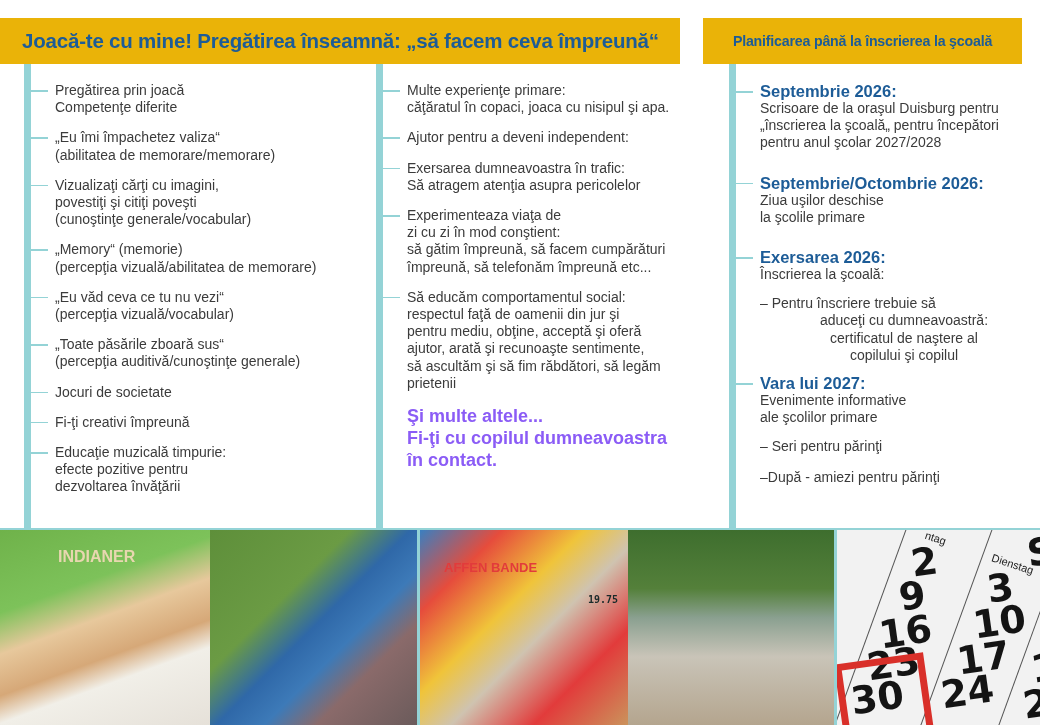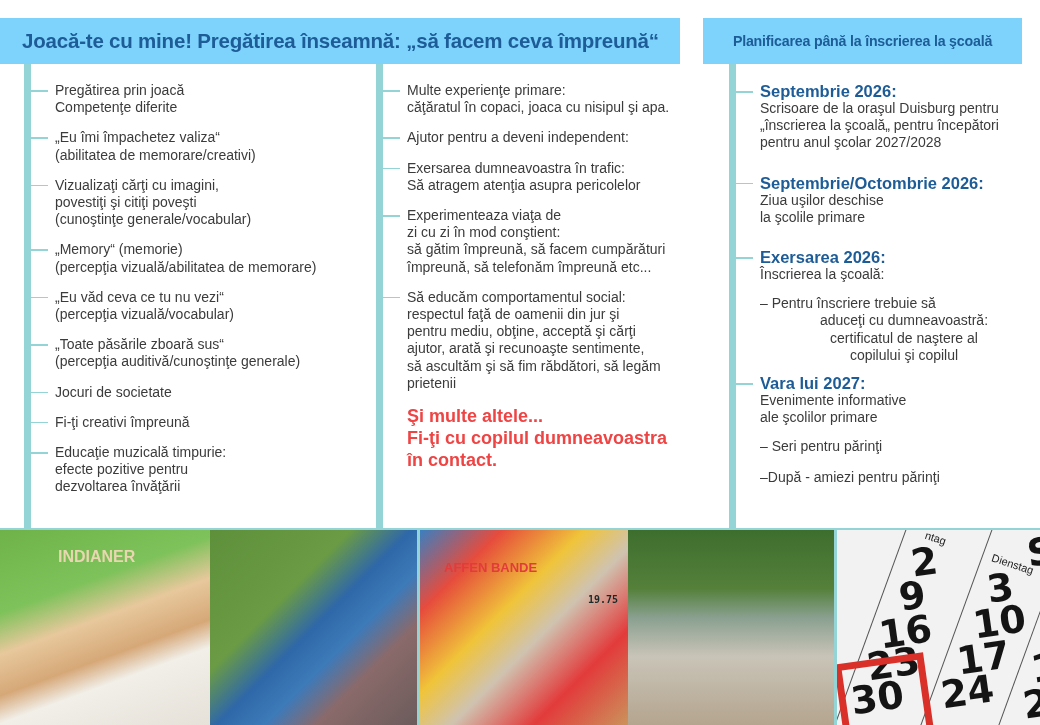--- a/index.html
+++ b/index.html
@@ -3,21 +3,21 @@
 <meta charset="utf-8">
 <style>
   html, body { margin:0; padding:0; }
   body {
     width:1040px; height:725px; overflow:hidden; position:relative;
     background:#ffffff;
     font-family:"Liberation Sans", "DejaVu Sans", sans-serif;
     color:#3a3a3a;
   }
   .header-band {
-    position:absolute; top:18px; height:46px; background:#7dd3fc;
+    position:absolute; top:18px; height:46px; background:#eab308;
     display:flex; align-items:center;
   }
   #hdr-left { left:0; width:680px; }
   #hdr-right { left:703px; width:319px; justify-content:center; }
   .hdr-title {
     color:#1d5c97; font-weight:bold; letter-spacing:-0.2px;
   }
   #hdr-left .hdr-title { font-size:20.5px; padding-left:22px; white-space:nowrap; }
   #hdr-right .hdr-title { font-size:14.2px; white-space:nowrap; }
 
@@ -30,21 +30,21 @@
   #col-1 { left:31px; width:340px; }
   #col-2 { left:383px; width:342px; }
   #col-3 { left:736px; width:300px; }
 
   .item { position:relative; padding-left:24px; font-size:14px; line-height:17.2px; color:#3b3b3b; }
   .tick { position:absolute; left:0; top:8px; width:17px; height:1.5px; background:#94d3d6; }
   .line { display:block; white-space:nowrap; }
 
   #col-1 .item { margin-bottom:13px; }
   #col-2 .item { margin-bottom:13px; }
-  .emph { color:#ef4444; font-weight:bold; font-size:18px; line-height:22px; padding-left:24px; margin-top:4px; }
+  .emph { color:#8b5cf6; font-weight:bold; font-size:18px; line-height:22px; padding-left:24px; margin-top:4px; }
 
   #col-3 .item { font-size:14px; }
   .date-h { color:#1d5c97; font-weight:bold; font-size:16.5px; line-height:18px; display:block; white-space:nowrap; }
   #col-3 .tick { top:9px; }
   .sub { padding-left:24px; font-size:14px; line-height:17.2px; color:#3b3b3b; }
   .sub-indent { padding-left:12px; display:block; white-space:nowrap;text-align:center; }
 
   .photos { position:absolute; top:528px; left:0; width:1040px; height:197px; background:#94d3d6; }
   .photo { position:absolute; top:2px; height:195px; overflow:hidden; }
   #p1 { left:0; width:224px; background:linear-gradient(160deg,#6fb24a 0%,#7dc25a 30%,#e7c89c 45%,#d6a878 60%,#f1efe8 70%,#e5e0d8 100%); }
@@ -74,21 +74,21 @@
 
 <div class="col" id="col-1">
   <div class="item">
     <span class="tick"></span>
     <span class="line">Pregătirea prin joacă</span>
     <span class="line">Competenţe diferite</span>
   </div>
   <div class="item">
     <span class="tick"></span>
     <span class="line">„Eu îmi împachetez valiza“</span>
-    <span class="line">(abilitatea de memorare/creativi)</span>
+    <span class="line">(abilitatea de memorare/memorare)</span>
   </div>
   <div class="item">
     <span class="tick"></span>
     <span class="line">Vizualizaţi cărţi cu imagini,</span>
     <span class="line">povestiţi şi citiţi poveşti</span>
     <span class="line">(cunoştinţe generale/vocabular)</span>
   </div>
   <div class="item">
     <span class="tick"></span>
     <span class="line">„Memory“ (memorie)</span>
@@ -139,21 +139,21 @@
     <span class="tick"></span>
     <span class="line">Experimenteaza viaţa de</span>
     <span class="line">zi cu zi în mod conştient:</span>
     <span class="line">să gătim împreună, să facem cumpărături</span>
     <span class="line">împreună, să telefonăm împreună etc...</span>
   </div>
   <div class="item">
     <span class="tick"></span>
     <span class="line">Să educăm comportamentul social:</span>
     <span class="line">respectul faţă de oamenii din jur şi</span>
-    <span class="line">pentru mediu, obţine, acceptă şi cărţi</span>
+    <span class="line">pentru mediu, obţine, acceptă şi oferă</span>
     <span class="line">ajutor, arată şi recunoaşte sentimente,</span>
     <span class="line">să ascultăm şi să fim răbdători, să legăm</span>
     <span class="line">prietenii</span>
   </div>
   <div class="emph">
     <span class="line">Şi multe altele...</span>
     <span class="line">Fi-ţi cu copilul dumneavoastra</span>
     <span class="line">în contact.</span>
   </div>
 </div>

